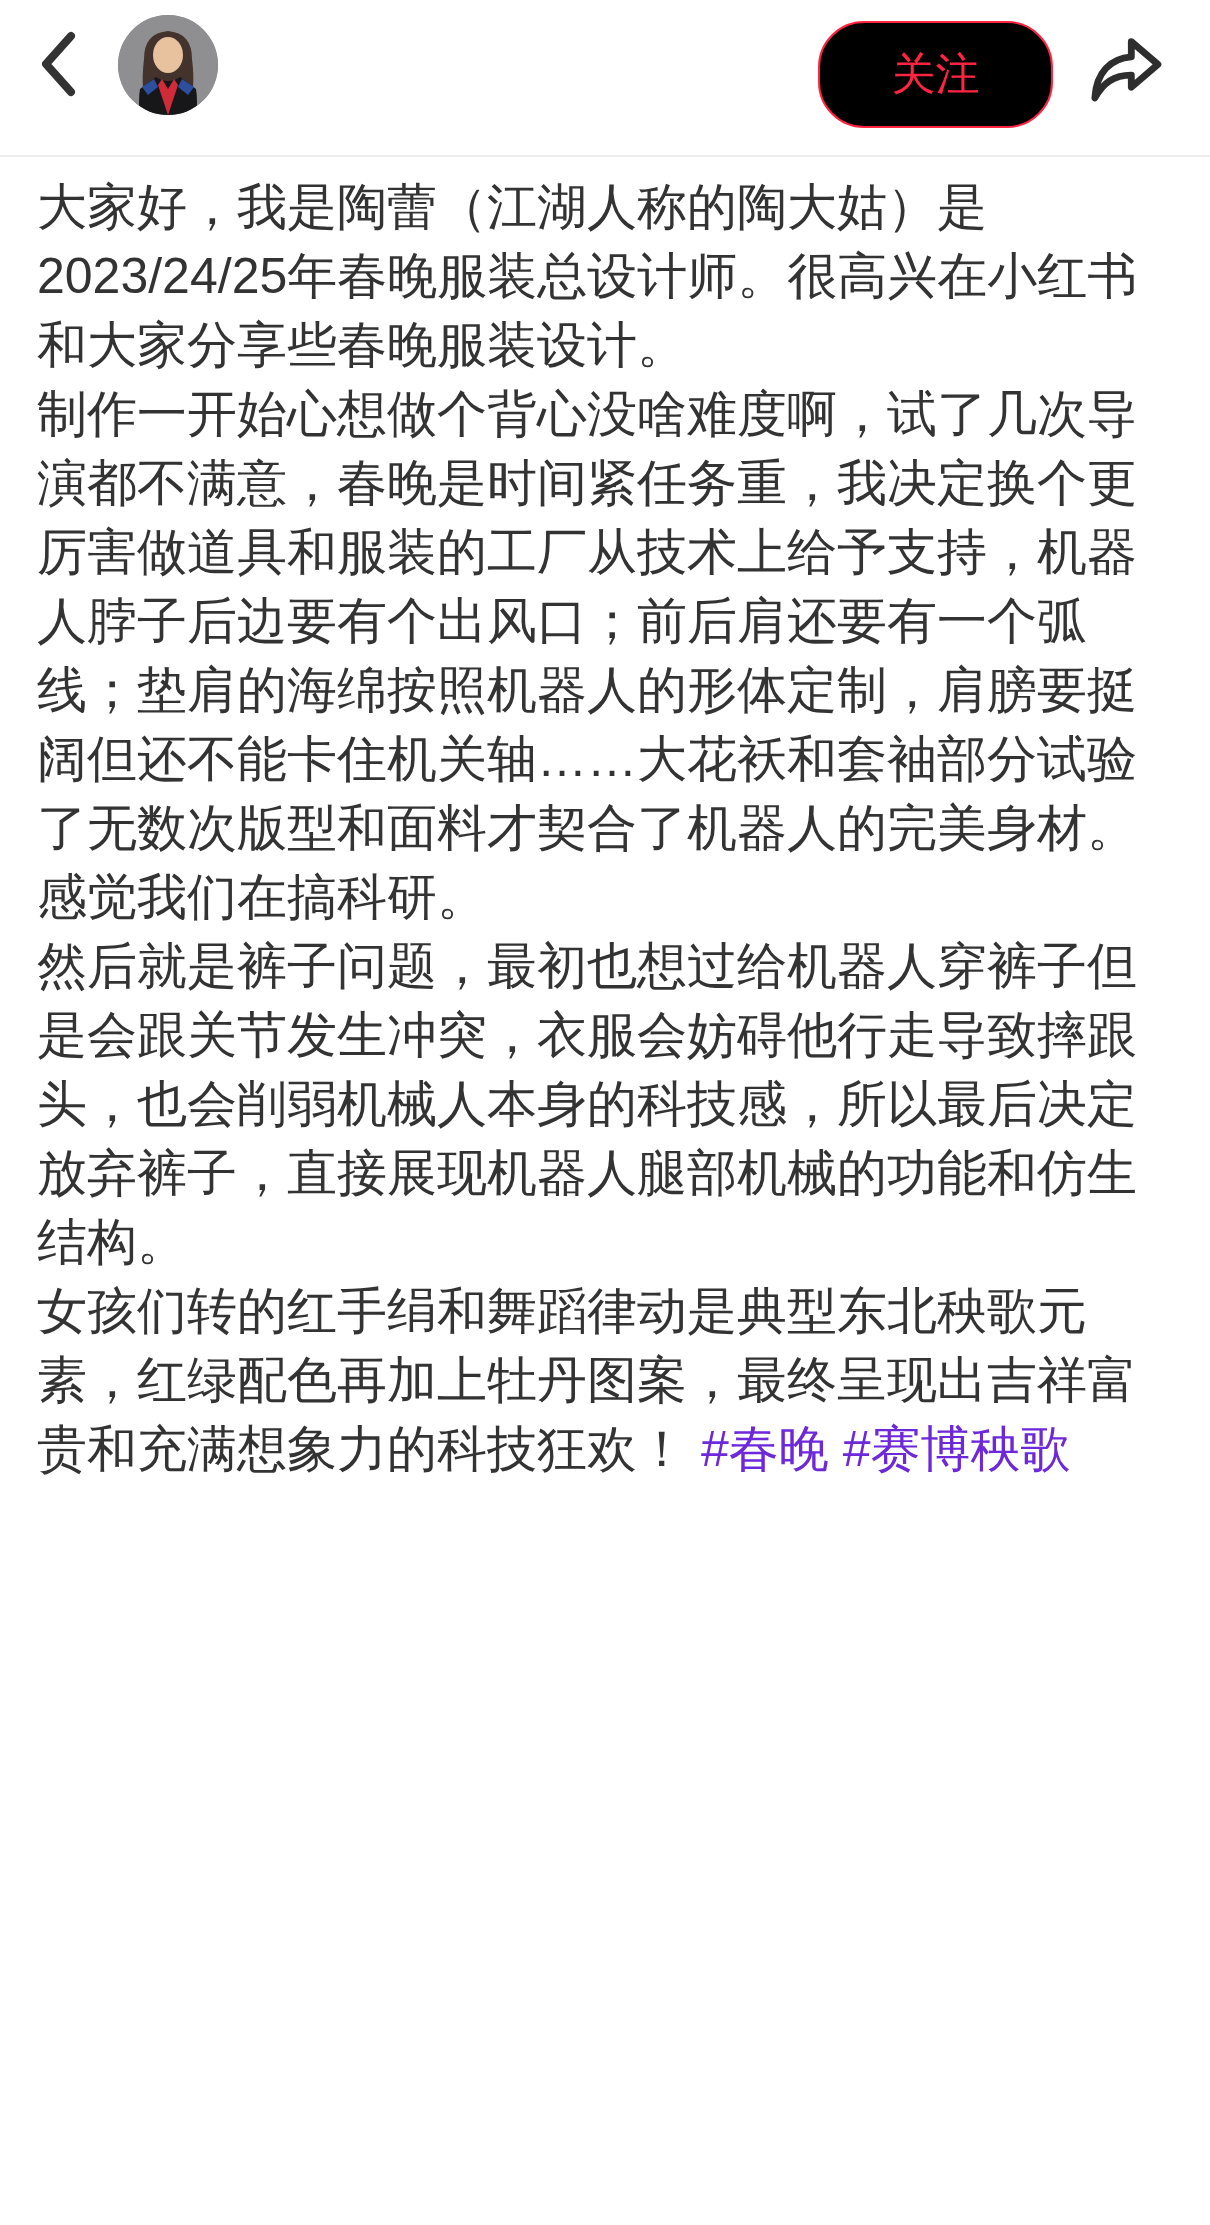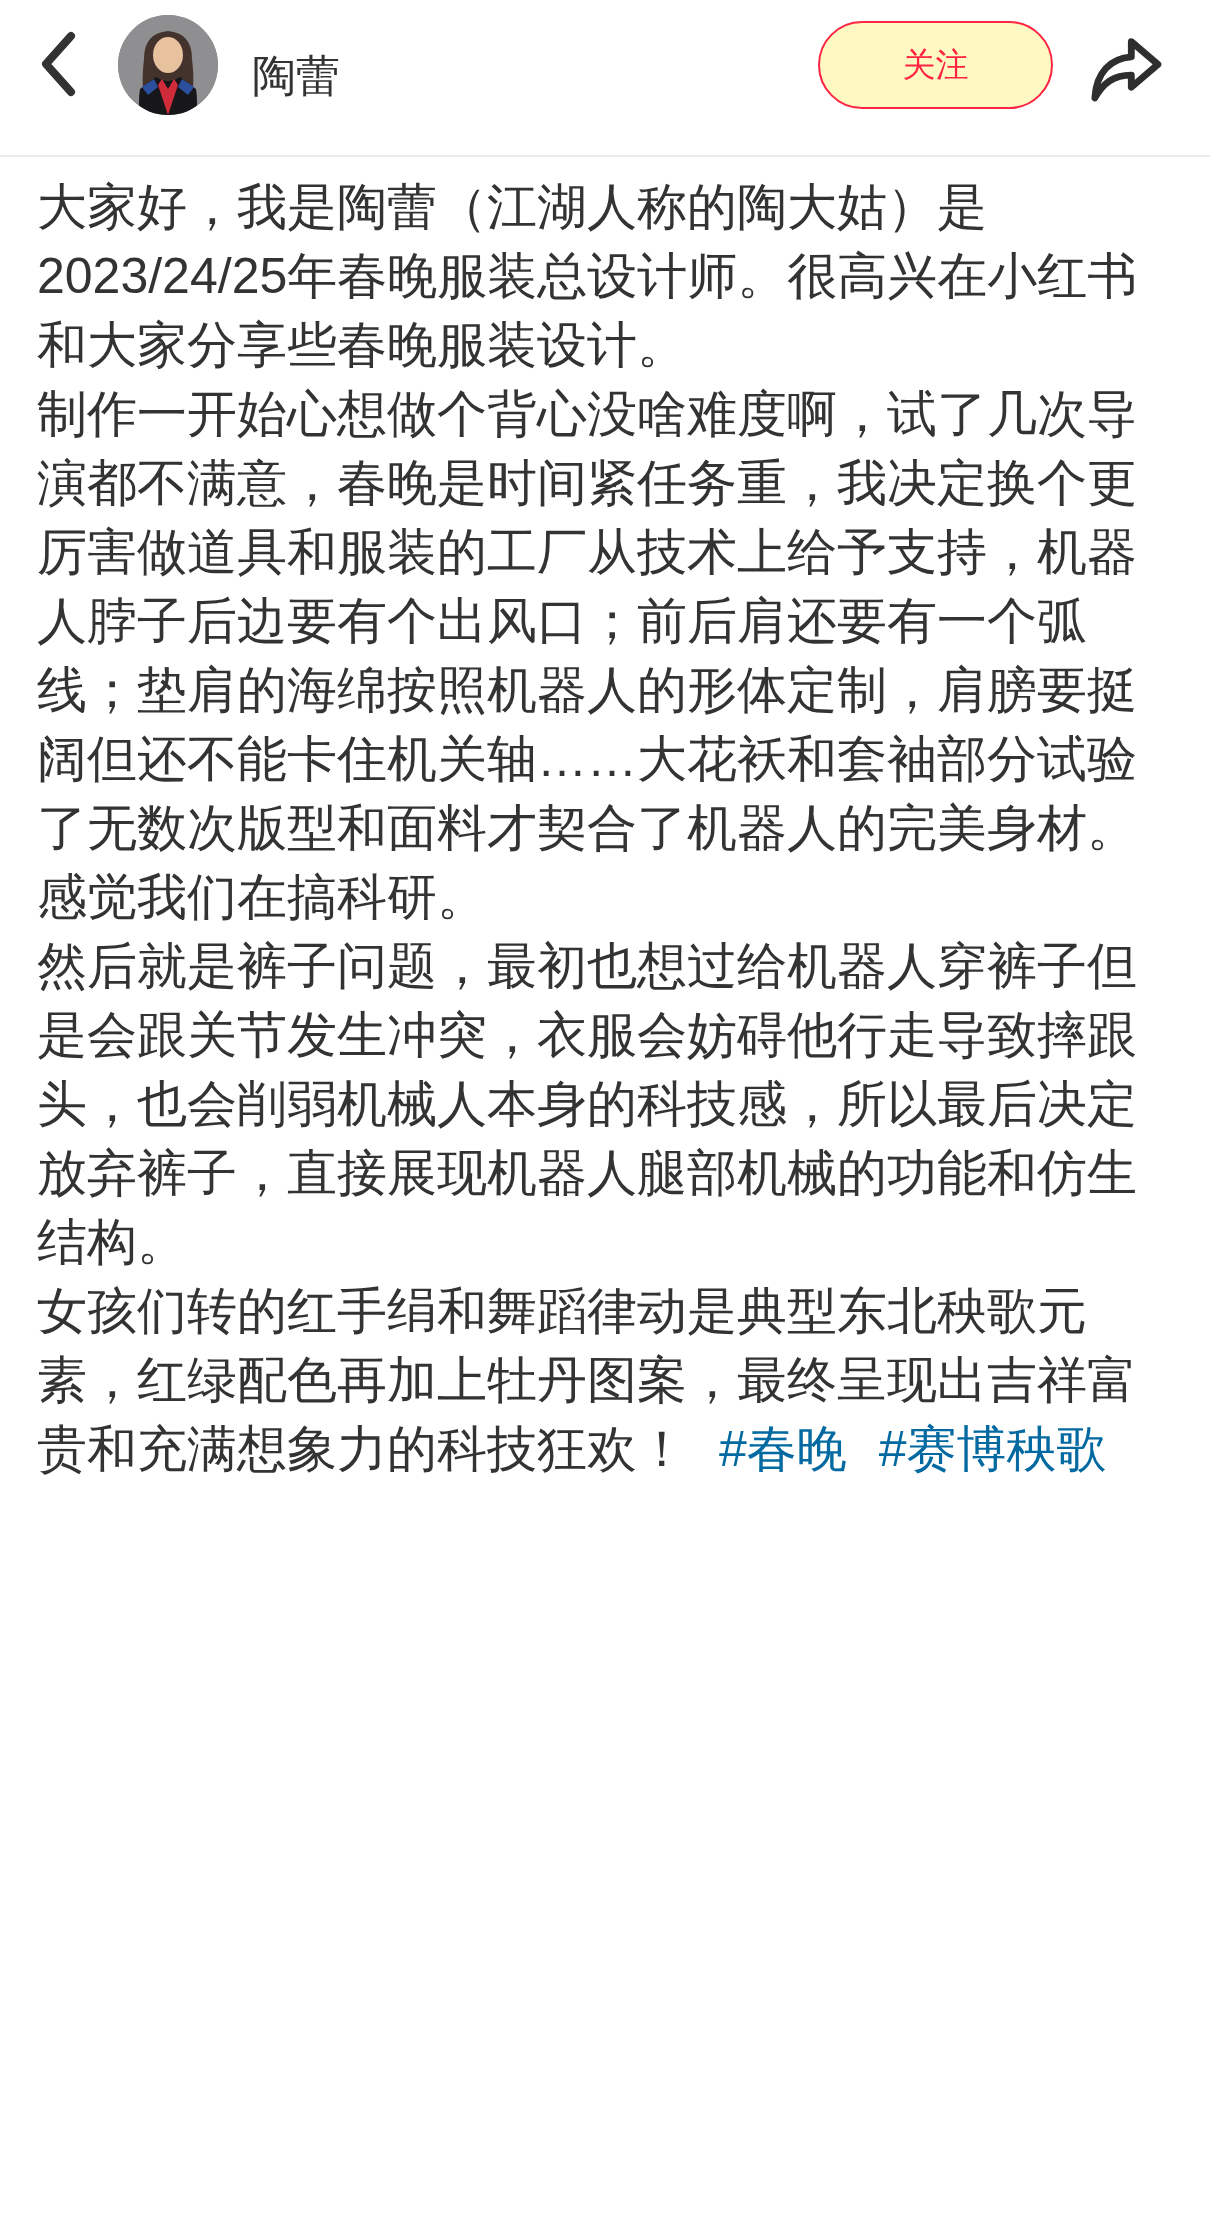--- a/index.html
+++ b/index.html
@@ -32,46 +32,46 @@
     background:#8f8f91;
   }
   .avatar svg { display:block; width:100%; height:100%; }
   .user-name {
     position:absolute; left:252px; top:0;
     height:155px; line-height:151px;
     font-size:44px; color:#333333;
   }
   .follow-btn {
     position:absolute; left:818px; top:21px;
-    width:235px; height:88px;
+    width:235px; height:107px;
     border:2px solid #ff2442; border-radius:46px;
-    background:#fef9c3; color:#ff2442;
-    font-size:33px;
+    background:#000000; color:#ff2442;
+    font-size:44px;
     font-family:"Liberation Sans","DejaVu Sans",sans-serif;
     display:flex; align-items:center; justify-content:center;
     cursor:pointer; padding:0;
   }
   .share-btn {
     position:absolute; left:1086px; top:28px;
     width:80px; height:84px;
     background:none; border:none; padding:0; cursor:pointer;
     display:flex; align-items:center; justify-content:center;
   }
   
   .post-body {
     padding:16px 28px 0 37px;
     font-size:50px;
     line-height:69px;
     color:#333333;
   }
   .post-body p { margin:0; }
   .tag {
-    color:#0369a1;
+    color:#6d28d9;
     text-decoration:none;
-    margin-left:32px;
+    margin-left:14px;
     cursor:pointer;
   }
 </style>
 </head>
 <body>
 
 <div class="header">
 
   <button class="back-btn">
     <span>
@@ -86,21 +86,20 @@
       <rect width="100" height="100" fill="#8f8f91"></rect>
       <path d="M26 44 Q22 78 30 92 L70 92 Q78 76 74 44 Q74 18 50 16 Q26 18 26 44 Z" fill="#43332c"></path>
       <ellipse cx="50" cy="40" rx="15" ry="18" fill="#e8c29e"></ellipse>
       <path d="M38 62 Q50 70 62 62 L78 74 Q80 86 78 100 L22 100 Q20 86 22 74 Z" fill="#17171a"></path>
       <path d="M44 64 L50 74 L56 64 L60 70 L50 100 L40 70 Z" fill="#cf2b39"></path>
       <path d="M24 72 L36 64 L40 72 L30 80 Z" fill="#2c4f9e"></path>
       <path d="M76 72 L64 64 L60 72 L70 80 Z" fill="#2c4f9e"></path>
     </svg>
   </div>
 
-  <span class="user-name">陶蕾</span>
 
   <button class="follow-btn">
     <span>关注</span>
   </button>
 
   <button class="share-btn">
     <span>
       <svg width="76" height="78" viewBox="0 0 100 100">
         <path d="M57 14 L92 44 L57 74 L57 58
                  C34 58 20 68 9 88

